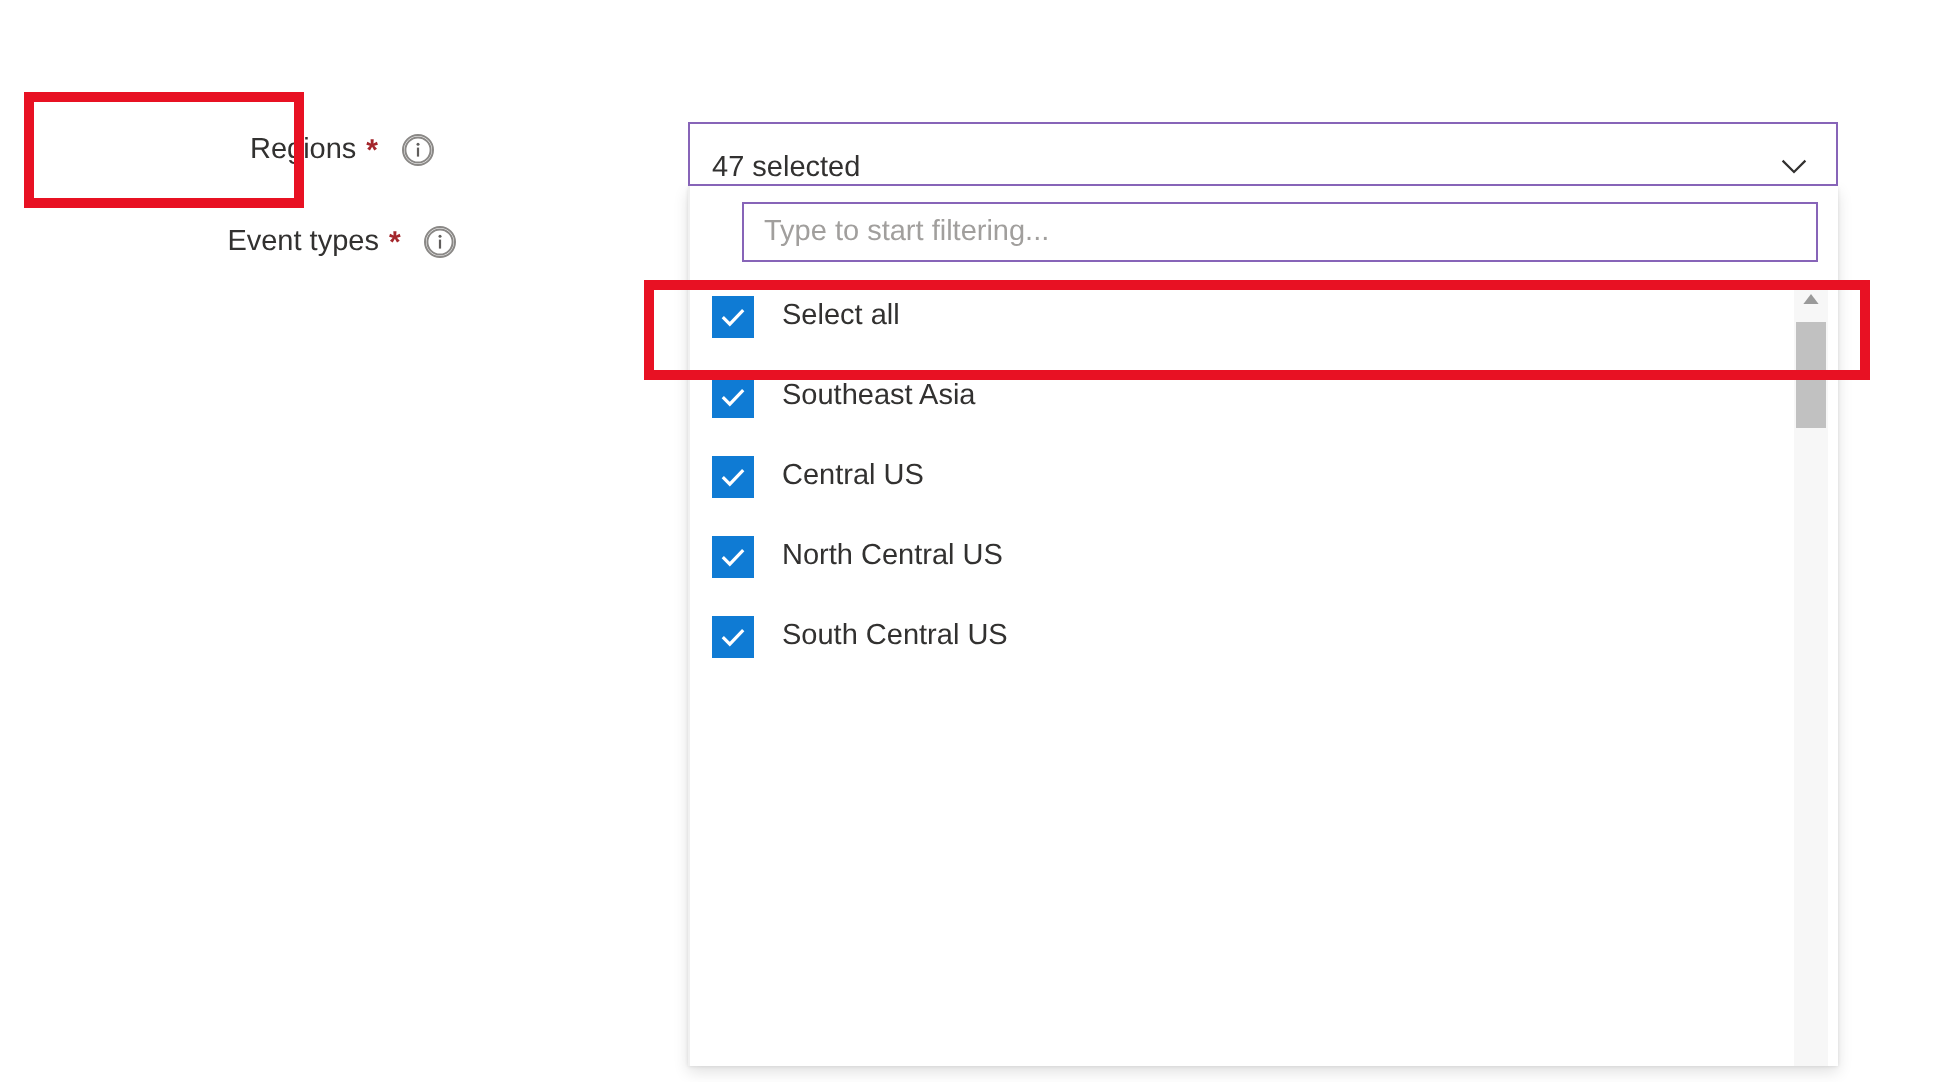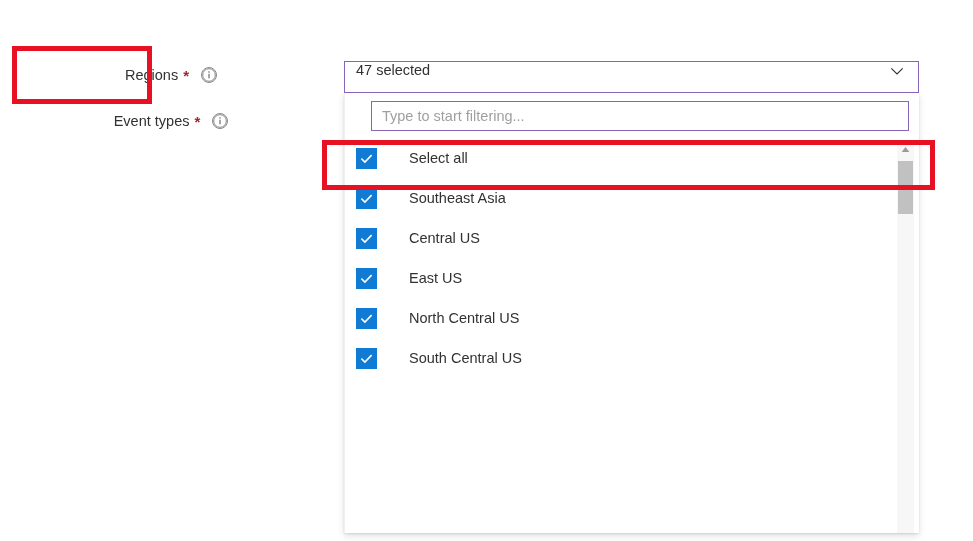--- a/index.html
+++ b/index.html
@@ -68,21 +68,21 @@
     left: 344px;
     top: 61px;
     width: 575px;
   }
   .combo-header {
     height: 32px;
     border: 1px solid #8764b8;
     box-sizing: border-box;
     background: #ffffff;
     display: flex;
-    align-items: flex-start;
+    align-items: flex-end;
     padding: 0 8px 0 11px;
     cursor: pointer;
     position: relative;
     z-index: 3;
   }
   .combo-value {
     flex: 1;
     font-size: 14.5px;
     color: #323130;
     white-space: nowrap;
@@ -152,21 +152,21 @@
     background: #0f7bd4;
     border: 1px solid #0f7bd4;
     box-sizing: border-box;
     display: flex;
     align-items: center;
     justify-content: center;
     flex: 0 0 auto;
   }
   .checkbox svg { display: block; }
   .option-label {
-    margin-left: 32px;
+    margin-left: 14px;
     font-size: 14.5px;
     color: #323130;
     white-space: nowrap;
   }
 
   
   .scrollbar {
     position: absolute;
     right: 5px;
     top: 48px;
@@ -279,28 +279,20 @@
 
       <div class="option-row">
         <span class="checkbox">
           <svg width="15" height="15" viewBox="0 0 15 15" aria-hidden="true">
               <path d="M2.4 7.6 L5.9 11.1 L12.6 4.1" fill="none" stroke="#ffffff" stroke-width="1.6"></path>
             </svg>
         </span>
         <span class="option-label">Central US</span>
       </div>
 
-      <div class="option-row">
-        <span class="checkbox">
-          <svg width="15" height="15" viewBox="0 0 15 15" aria-hidden="true">
-              <path d="M2.4 7.6 L5.9 11.1 L12.6 4.1" fill="none" stroke="#ffffff" stroke-width="1.6"></path>
-            </svg>
-        </span>
-        <span class="option-label">East US</span>
-      </div>
 
 
 
       <div class="option-row">
         <span class="checkbox">
           <svg width="15" height="15" viewBox="0 0 15 15" aria-hidden="true">
               <path d="M2.4 7.6 L5.9 11.1 L12.6 4.1" fill="none" stroke="#ffffff" stroke-width="1.6"></path>
             </svg>
         </span>
         <span class="option-label">North Central US</span>

